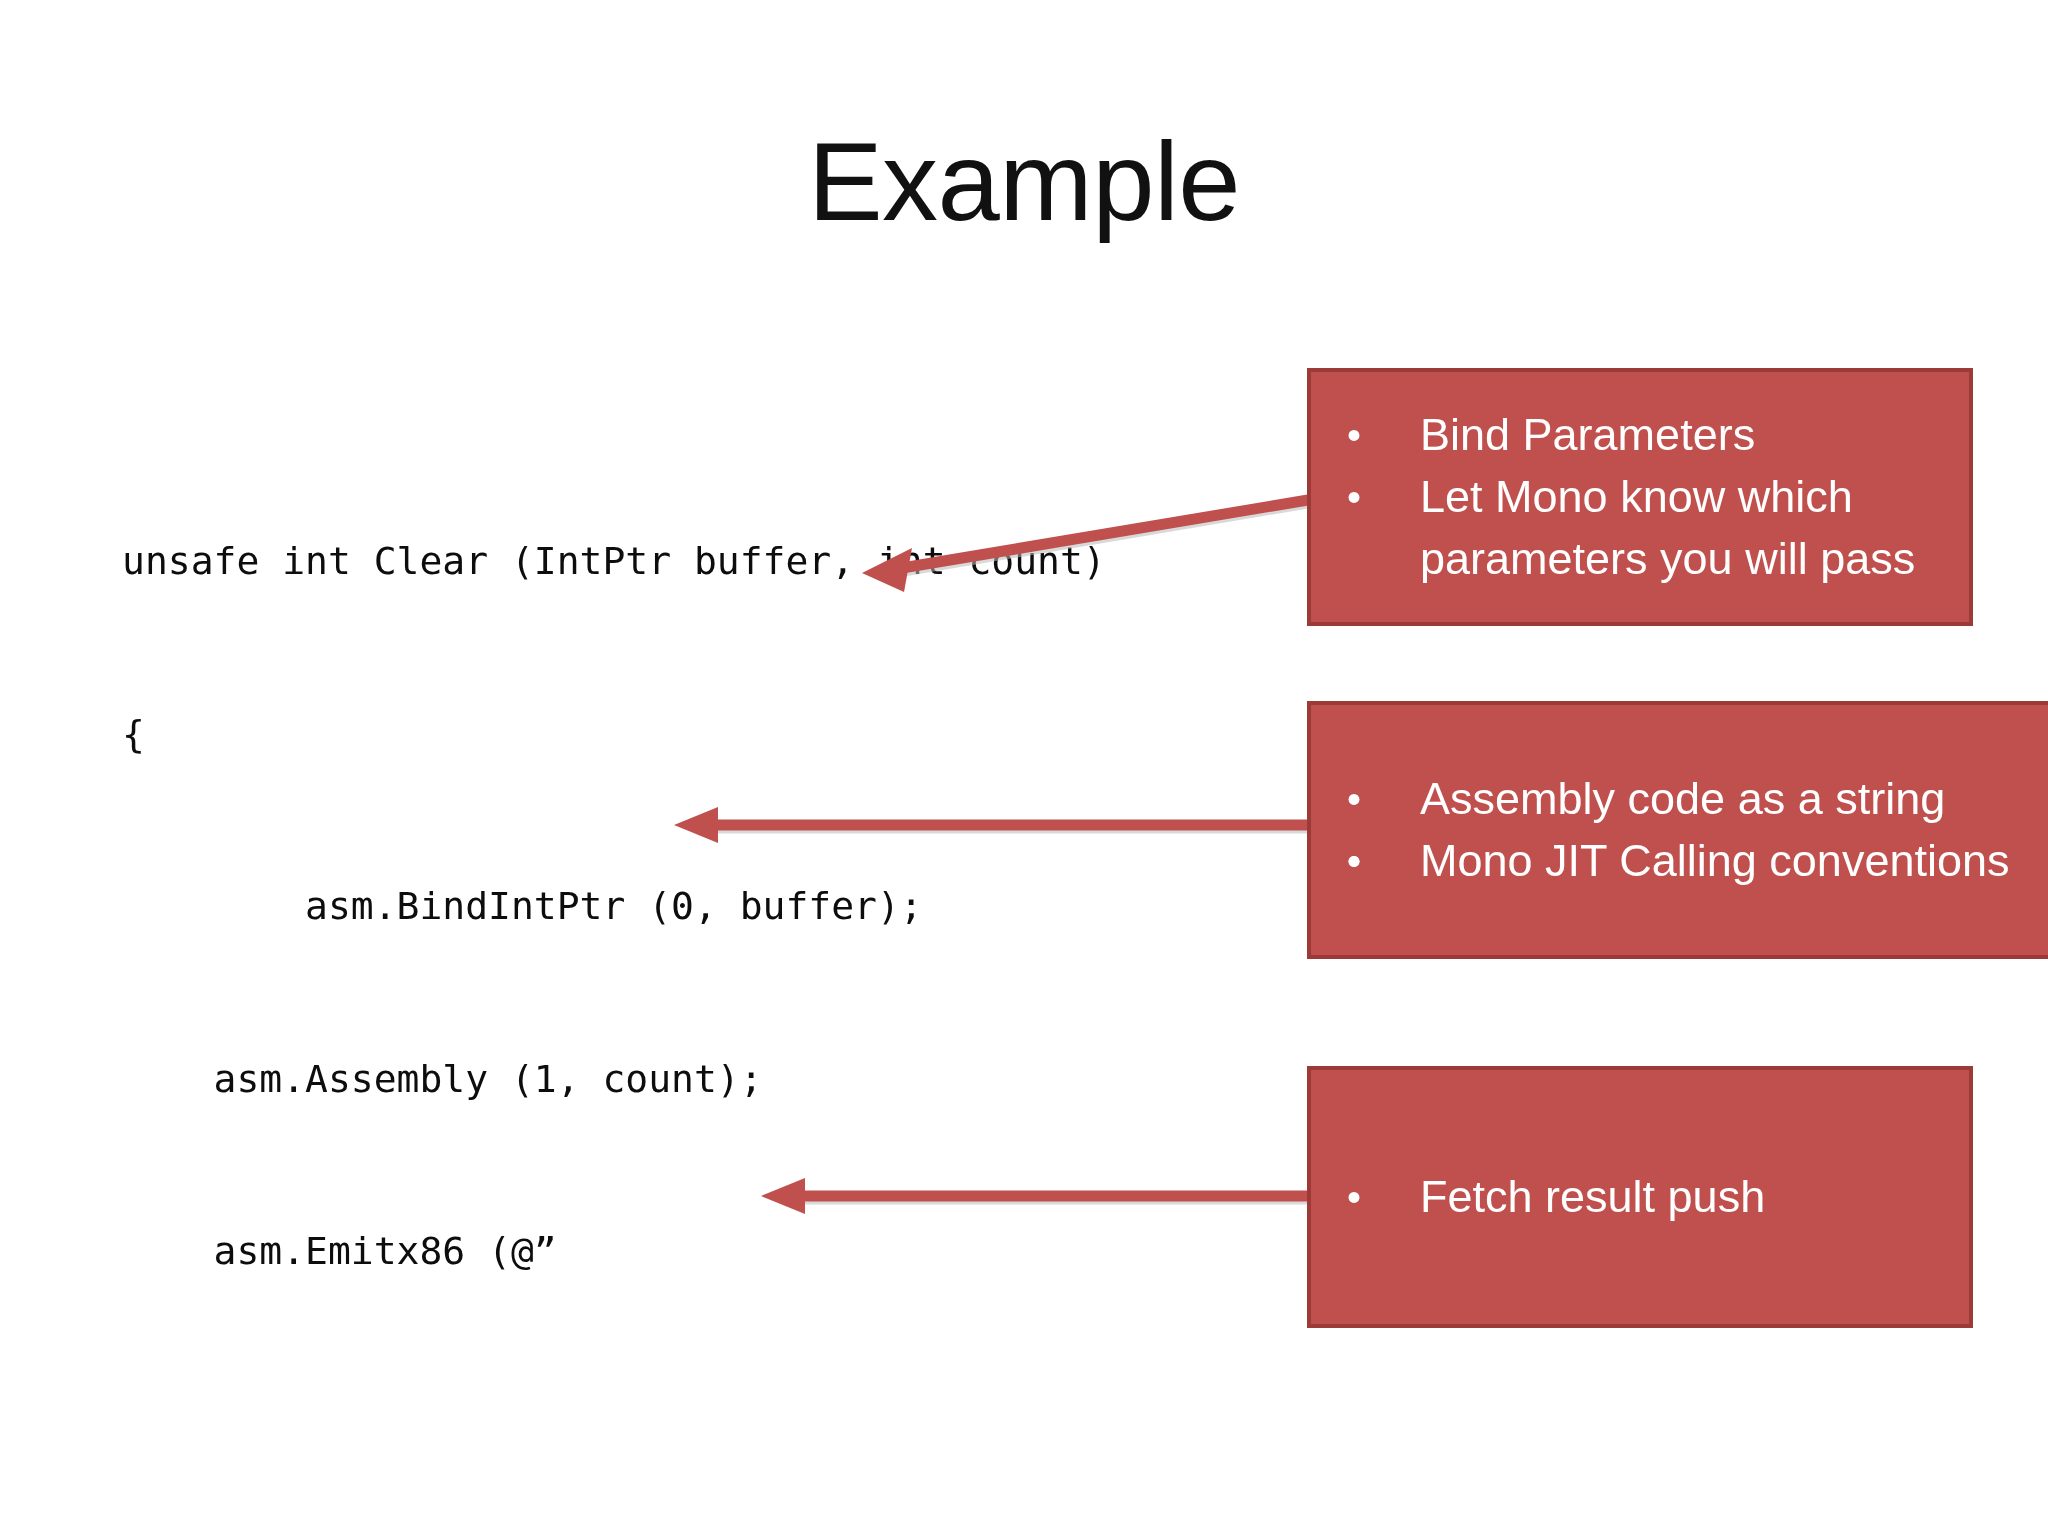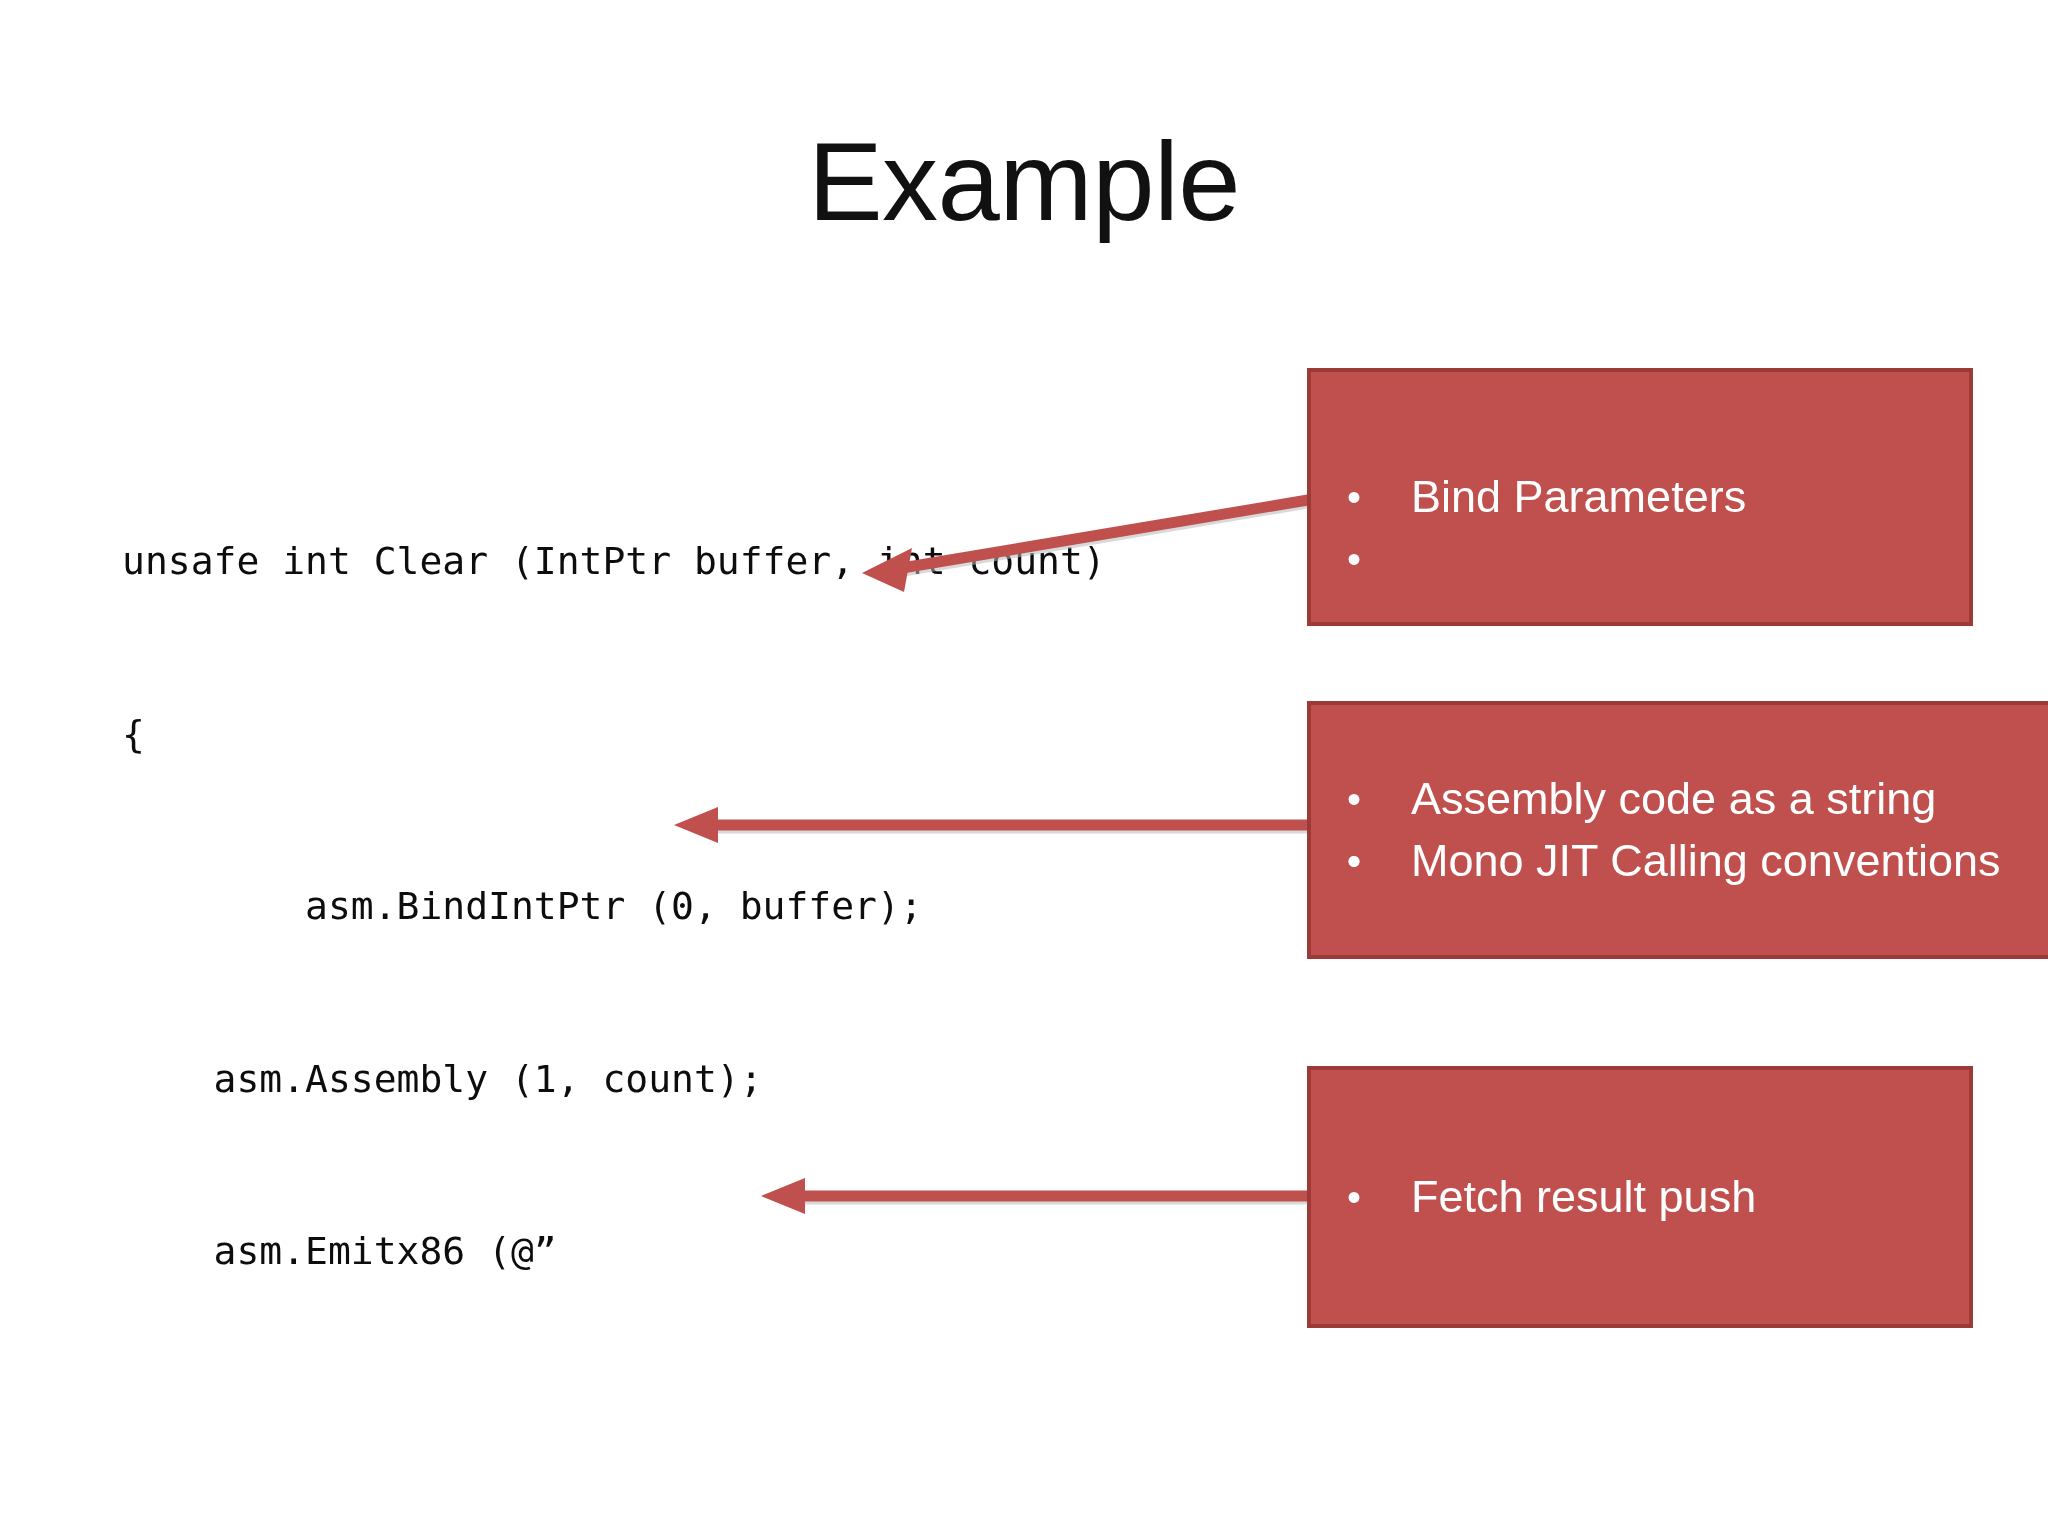--- a/index.html
+++ b/index.html
@@ -81,20 +81,21 @@
     left: 14px;
     top: 0;
     width: 40px;
     text-align: left;
     color: #ffffff;
     font-size: 40px;
     line-height: 62px;
   }
   .callout li .li-text {
     display: block;
+    margin-left: 9px;
   }
 
   #callout-bind      { left: 1307px; top: 368px;  width: 666px;  height: 258px; }
   #callout-assembly  { left: 1307px; top: 701px;  width: 745px;  height: 258px; }
   #callout-fetch     { left: 1307px; top: 1066px; width: 666px;  height: 262px; }
 
   
   .arrow-svg {
     position: absolute;
     overflow: visible;
@@ -162,20 +163,21 @@
   </svg>
 
   <div id="callout-bind" class="callout">
     <ul>
       <li>
         <span class="bullet-dot">•</span>
         <span class="li-text">Bind Parameters</span>
       </li>
       <li>
         <span class="bullet-dot">•</span>
+        <span class="li-text">Let Mono know which parameters you will pass</span>
       </li>
     </ul>
   </div>
 
   <div id="callout-assembly" class="callout">
     <ul>
       <li>
         <span class="bullet-dot">•</span>
         <span class="li-text">Assembly code as a string</span>
       </li>

